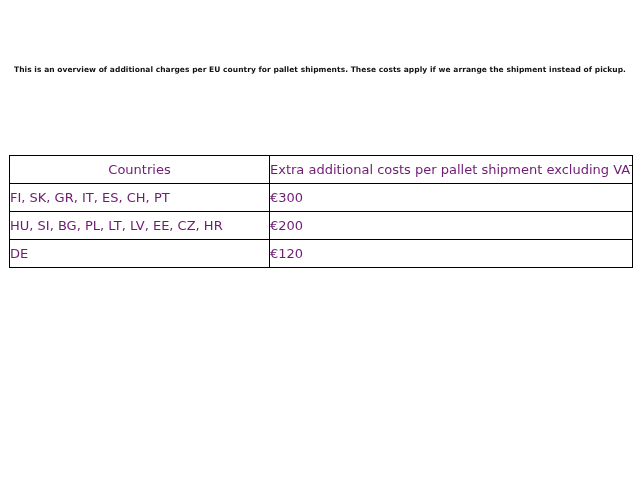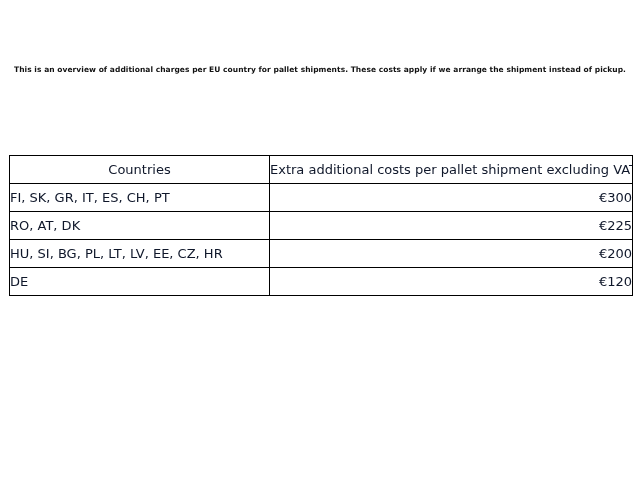--- a/index.html
+++ b/index.html
@@ -35,40 +35,40 @@
     table-layout: fixed;
   }
   table.charges col.c1 { width: 260px; }
   table.charges col.c2 { width: 363px; }
   table.charges th,
   table.charges td {
     border: 1px solid #000000;
     height: 27px;
     font-size: 13px;
     font-weight: normal;
-    color: #0f172a;
+    color: #701a75;
     vertical-align: middle;
     padding: 0;
     white-space: nowrap;
     overflow: hidden;
   }
   th.countries-header {
     text-align: center;
   }
   th.cost-header {
     text-align: left;
     padding-left: 7px;
   }
   td.countries-cell {
     text-align: left;
     padding-left: 21px;
     margin-left: 32px;
   }
   td.cost-cell {
-    text-align: right;
+    text-align: left;
     padding-left: 33px;
   }
 </style>
 </head>
 <body>
 
 <div class="canvas">
 
   <div class="intro">This is an overview of additional charges per EU country for pallet shipments. These costs apply if we arrange the shipment instead of pickup.</div>
 
@@ -82,24 +82,20 @@
         <th class="countries-header">Countries</th>
         <th class="cost-header">Extra additional costs per pallet shipment excluding VAT</th>
       </tr>
     </thead>
     <tbody>
       <tr>
         <td class="countries-cell">FI, SK, GR, IT, ES, CH, PT</td>
         <td class="cost-cell">€300</td>
       </tr>
       <tr>
-        <td class="countries-cell">RO, AT, DK</td>
-        <td class="cost-cell">€225</td>
-      </tr>
-      <tr>
         <td class="countries-cell">HU, SI, BG, PL, LT, LV, EE, CZ, HR</td>
         <td class="cost-cell">€200</td>
       </tr>
       <tr>
         <td class="countries-cell">DE</td>
         <td class="cost-cell">€120</td>
       </tr>
     </tbody>
   </table>
 

